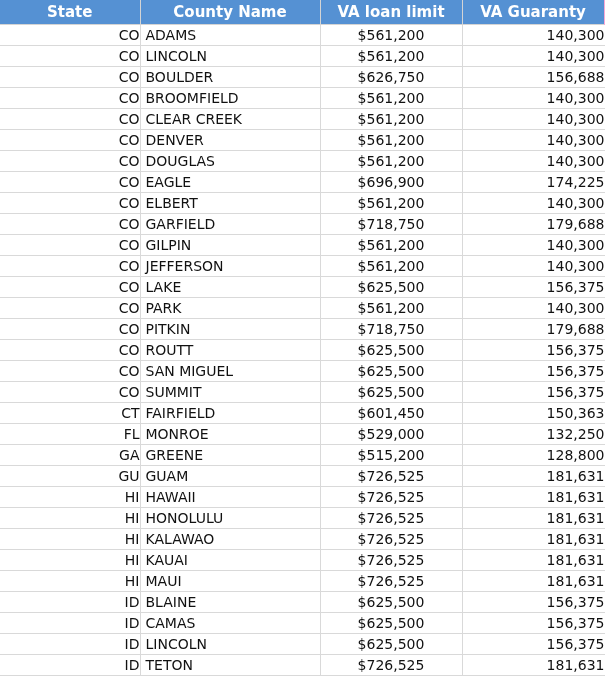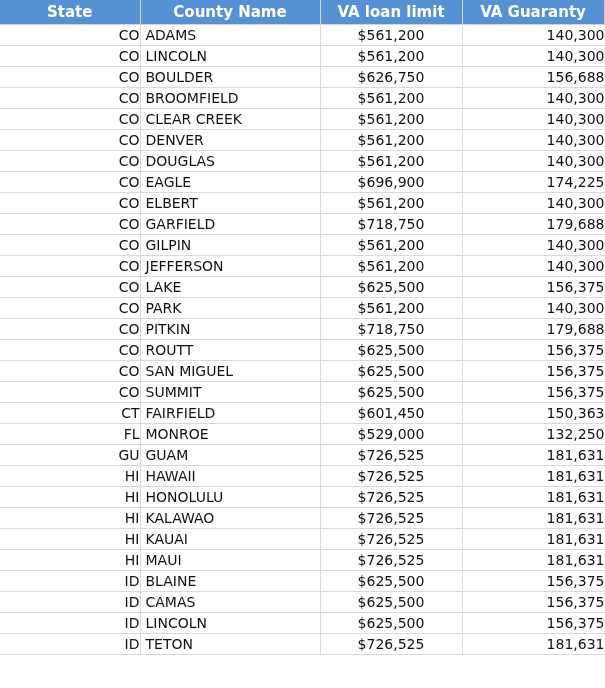--- a/index.html
+++ b/index.html
@@ -187,20 +187,26 @@
         <td class="limit">$601,450</td>
         <td class="guar">150,363</td>
       </tr>
       <tr>
         <td class="state">FL</td>
         <td class="county">MONROE</td>
         <td class="limit">$529,000</td>
         <td class="guar">132,250</td>
       </tr>
       <tr>
+        <td class="state">GA</td>
+        <td class="county">GREENE</td>
+        <td class="limit">$515,200</td>
+        <td class="guar">128,800</td>
+      </tr>
+      <tr>
         <td class="state">GU</td>
         <td class="county">GUAM</td>
         <td class="limit">$726,525</td>
         <td class="guar">181,631</td>
       </tr>
       <tr>
         <td class="state">HI</td>
         <td class="county">HAWAII</td>
         <td class="limit">$726,525</td>
         <td class="guar">181,631</td>

